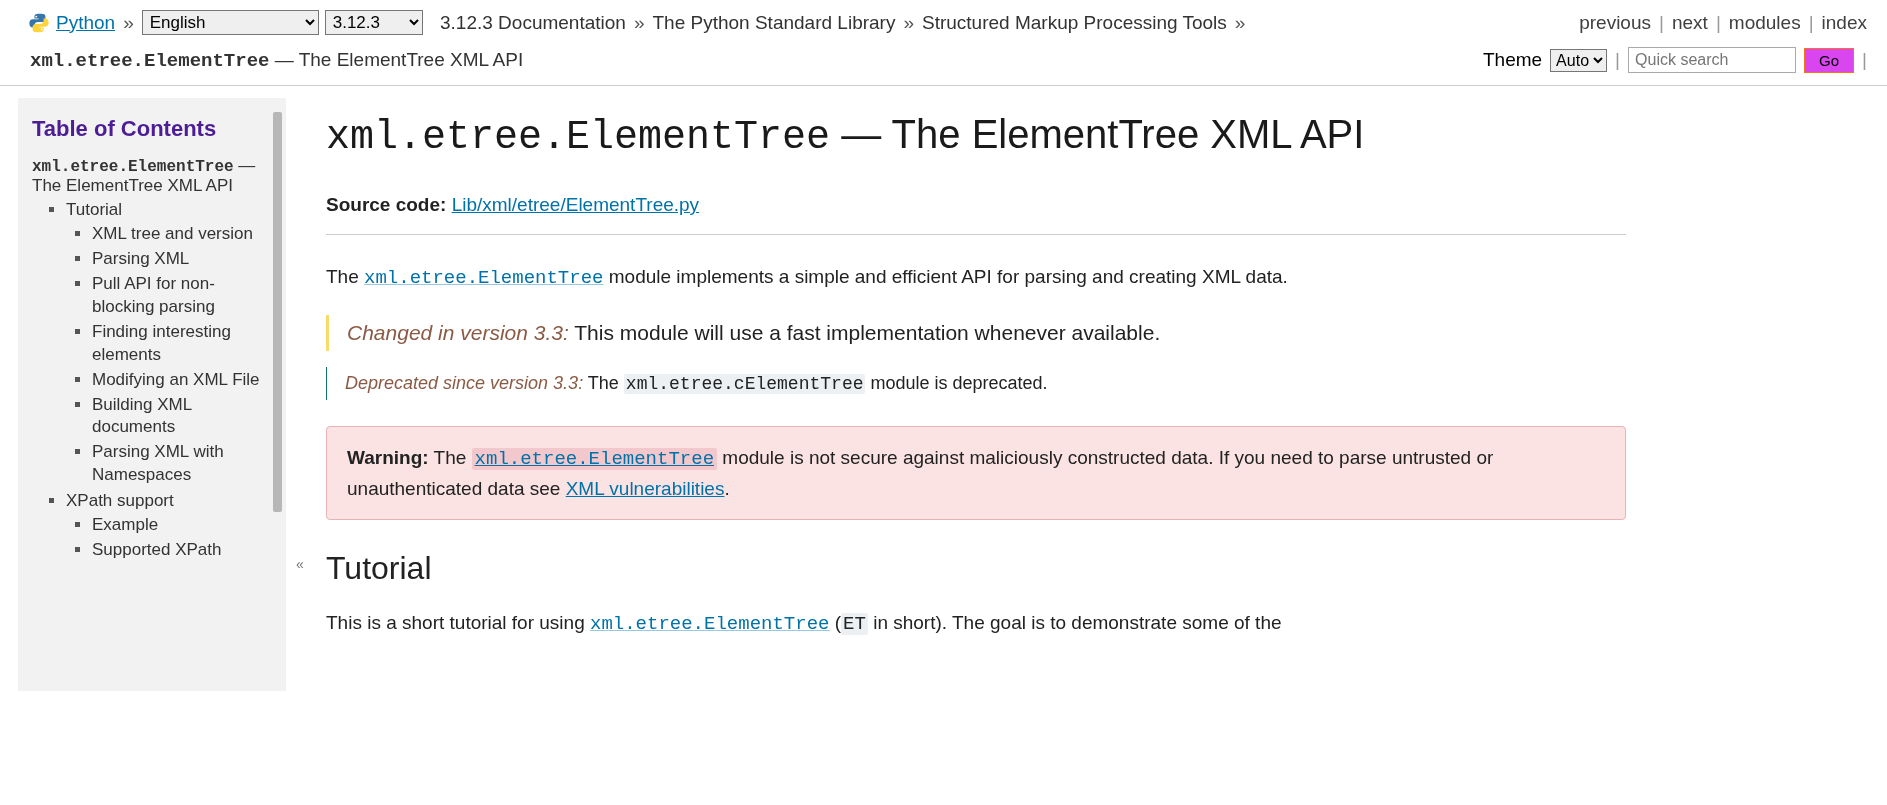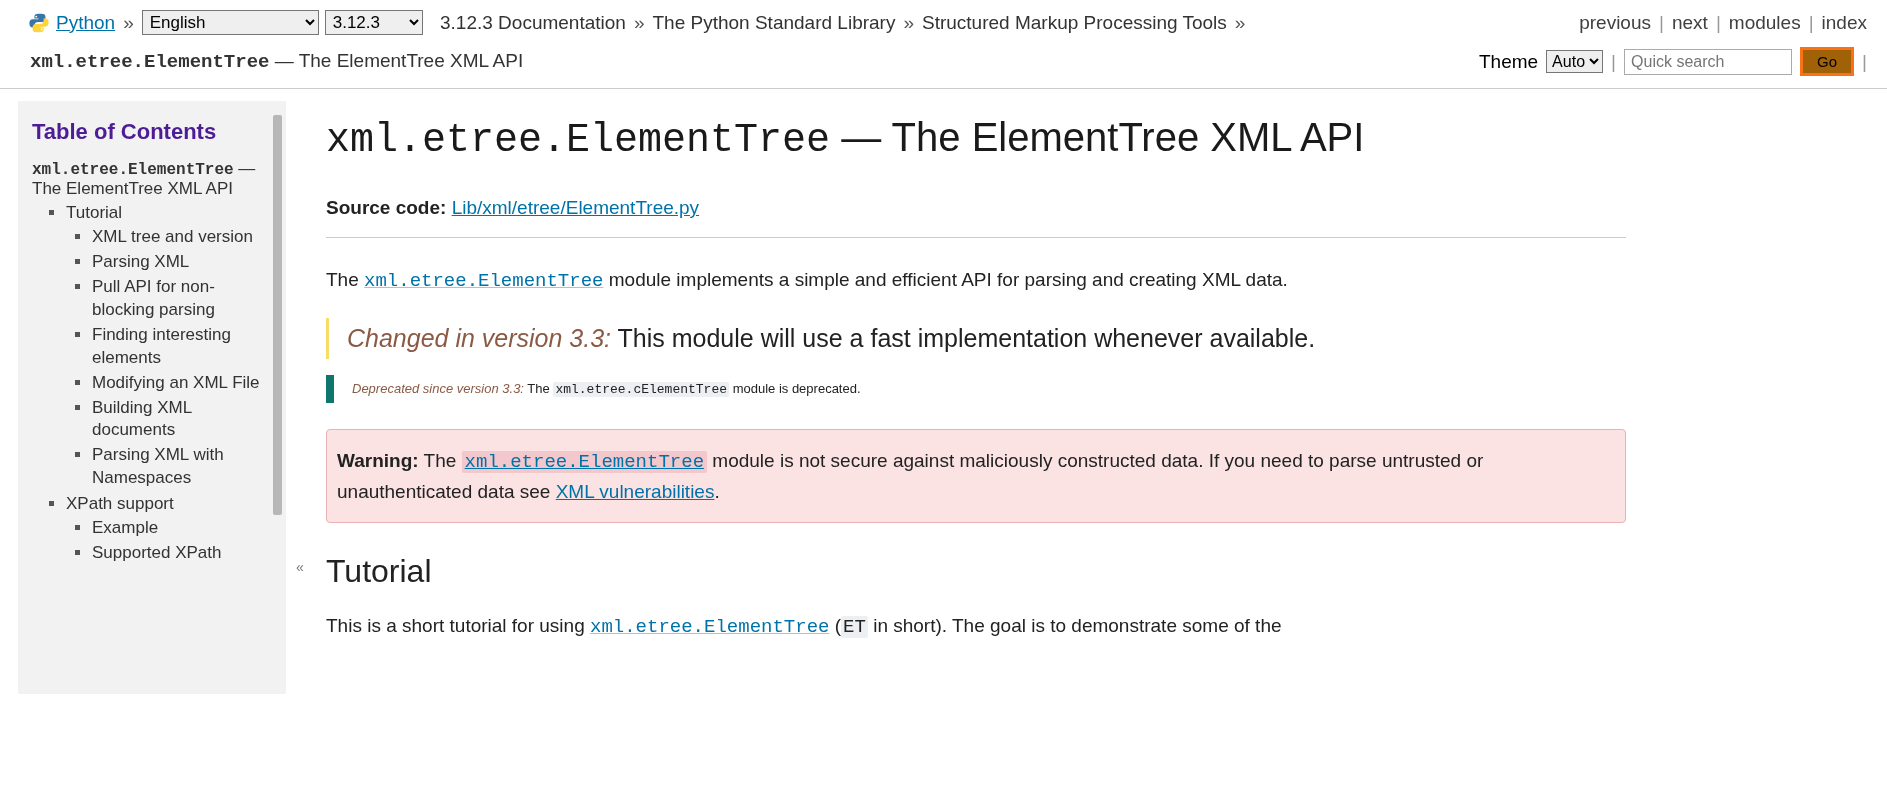--- a/index.html
+++ b/index.html
@@ -17,21 +17,21 @@
 .topbar-right{display:flex;align-items:center;gap:8px;font-size:19px}
 .topbar-right a{color:#404040;text-decoration:none}
 .topbar-right .bar{color:#999}
 .secondbar{padding:6px 20px 12px 30px;display:flex;align-items:center;justify-content:space-between;border-bottom:1px solid #ccc;font-size:19px}
 .page-crumb{color:#333}
 .modname{font-family:Consolas,'Courier New',monospace;font-weight:bold}
 .secondbar-right{display:flex;align-items:center;gap:8px}
 .theme-label{color:#000000}
 .sel-theme{font-size:16px;padding:1px;border:1px solid #767676;background:#efefef}
 .search-input{font-size:16px;padding:3px 6px;border:1px solid #aaa;width:168px;font-family:inherit}
-.go-btn{font-size:15px;padding:3px 14px;border:3px solid #f97316;background:#a16207;cursor:pointer;font-family:inherit}
+.go-btn{font-size:15px;padding:3px 14px;border:1px solid #f97316;background:#d946ef;cursor:pointer;font-family:inherit}
 .main{display:flex;position:relative}
 .sidebar{width:268px;background:#f2f2f2;margin:12px 0 0 18px;padding:18px 10px 18px 14px;font-size:17px;color:#444;position:relative;max-height:680px;overflow:hidden}
 .sidebar::after{content:"";position:absolute;top:14px;right:4px;width:9px;height:400px;background:#b7b7b7;border-radius:2px}
 .sidebar h3{font-size:22px;font-weight:bold;color:#4c1d95;margin-bottom:14px}
 .toc-root{color:#222}
 .toc-root a{color:#333;text-decoration:none}
 .toc-mod{font-family:Consolas,'Courier New',monospace;font-weight:bold;font-size:16px}
 .toc-sub{margin-left:0}
 ul.b{list-style:square;margin-left:34px;color:#555;padding-top:2px}
 ul.b li{padding:1px 0;line-height:1.35}
@@ -39,25 +39,25 @@
 .collapse-handle{position:absolute;left:296px;top:470px;font-size:14px;color:#777;cursor:pointer}
 .content{flex:1;padding:26px 260px 30px 40px;max-width:1600px}
 h1{font-size:40px;font-weight:normal;color:#1a1a1a;margin-bottom:34px}
 h1 .mono{font-family:Consolas,'Courier New',monospace}
 .srcline{font-size:19px;margin-bottom:18px}
 .srcline b{font-weight:bold}
 hr.thin{border:none;border-top:1px solid #ccc;margin:12px 0 28px}
 p.body{font-size:19px;line-height:1.5;margin:12px 0 22px;color:#222}
 .inline-mono{font-family:Consolas,'Courier New',monospace;color:#0072aa;text-decoration:underline;text-decoration-color:#9ec7dc}
 .inline-mono-plain{font-family:Consolas,'Courier New',monospace;background:#ecf0f3;padding:0 2px;border-radius:2px}
-.verchange{border-left:3px solid #f7dc68;padding:6px 0 6px 18px;margin:16px 0;font-size:25px}
+.verchange{border-left:3px solid #f7dc68;padding:6px 0 6px 18px;margin:16px 0;font-size:21px}
 .verchange .lab{font-style:italic;color:#8a5a44}
-.deprecated{border-left:8px solid #0f766e;padding:6px 0 6px 18px;margin:16px 0 26px;font-size:13px}
+.deprecated{border-left:1px solid #0f766e;padding:6px 0 6px 18px;margin:16px 0 26px;font-size:18px}
 .deprecated .lab{font-style:italic;color:#8a5a44}
-.warning{background:#fbe3e4;border:1px solid #e8b2b6;border-radius:4px;padding:16px 10px;margin:16px 0 30px;font-size:19px;line-height:1.55}
+.warning{background:#fbe3e4;border:1px solid #e8b2b6;border-radius:4px;padding:16px 20px;margin:16px 0 30px;font-size:19px;line-height:1.55}
 .warning b{font-weight:bold}
 .warn-mono{font-family:Consolas,'Courier New',monospace;background:#f3c8cc;padding:0 3px;border-radius:2px;color:#0072aa;text-decoration:underline}
 h2{font-size:32px;font-weight:normal;color:#222;margin:28px 0 22px}
 .tri-up{position:absolute;left:275px;top:126px;color:#888;font-size:12px}
 </style>
 </head>
 <body>
 
 <div class="topbar">
   <div class="topbar-left">

